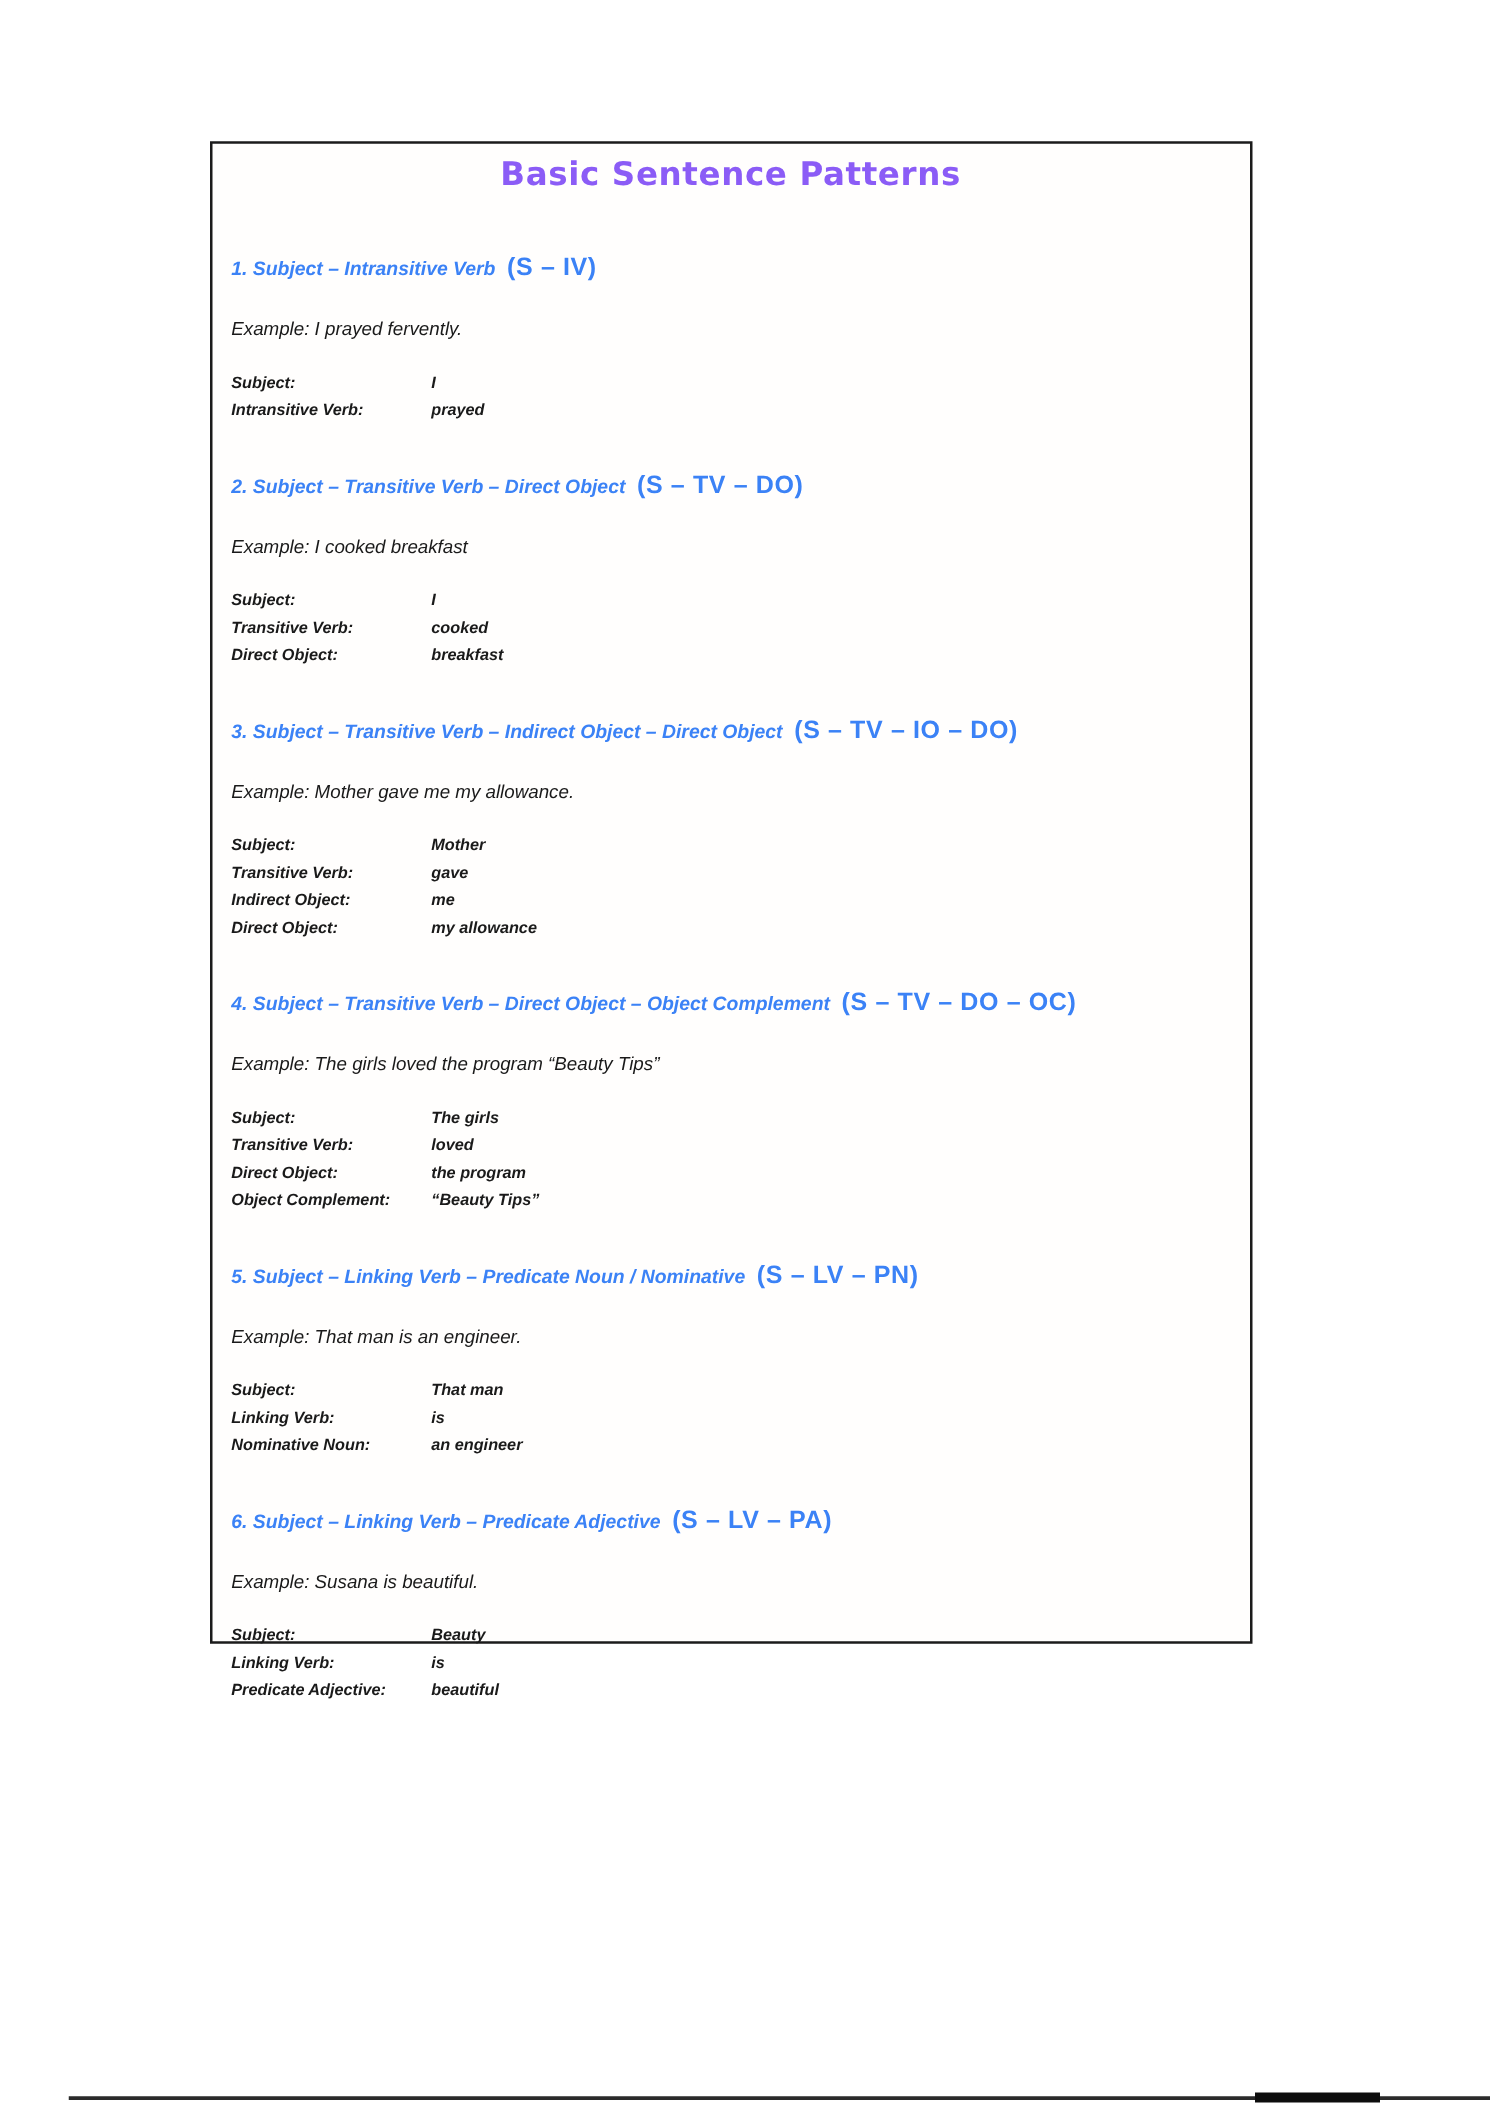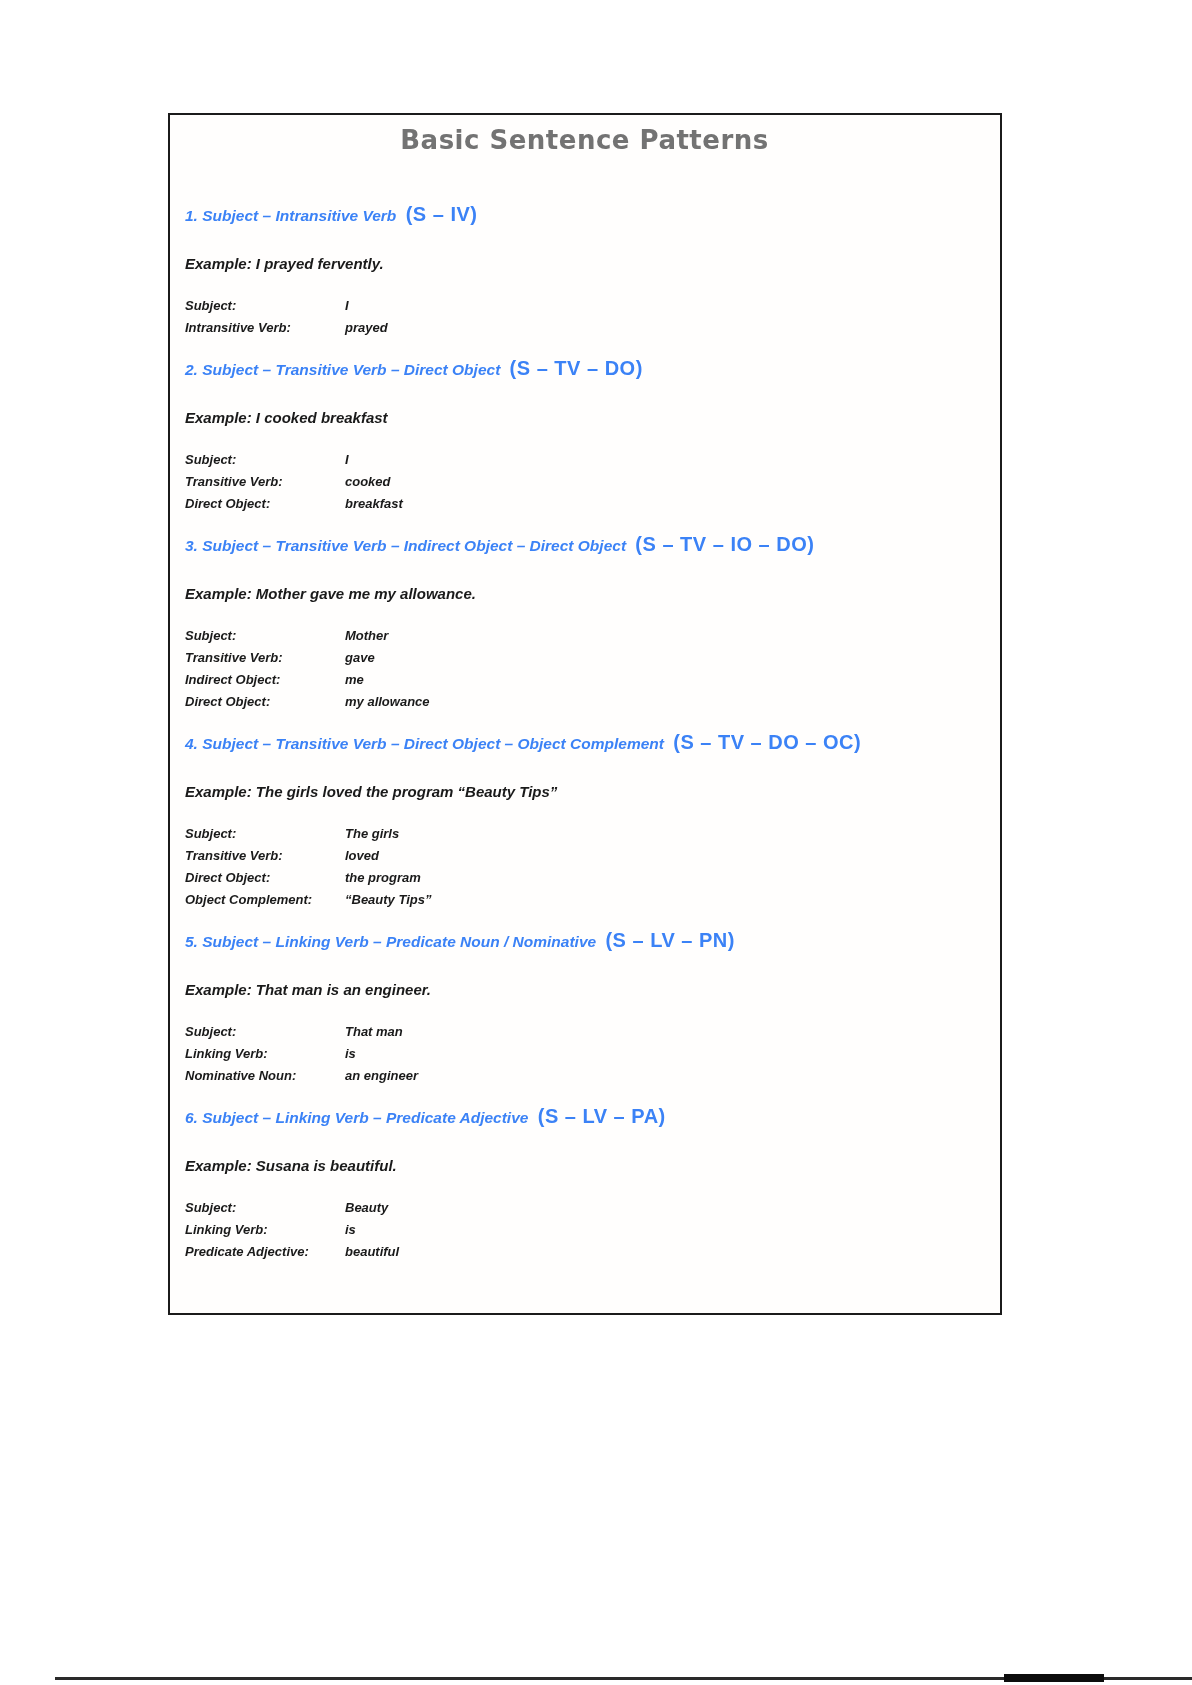--- a/index.html
+++ b/index.html
@@ -25,24 +25,24 @@
     padding: 8px 16px 0 15px;
   }
 
   .doc-title {
     margin: 2px 0 0;
     text-align: center;
     font-family: "DejaVu Sans", sans-serif;
     font-size: 26px;
     font-weight: 700;
     letter-spacing: 0.5px;
-    color: #737373;
+    color: #8b5cf6;
   }
 
-  .section { margin-top: 16px; }
+  .section { margin-top: 36px; }
   #sections .section:first-child { margin-top: 46px; }
 
   .section-heading {
     line-height: 26px;
     font-size: 15.5px;
     font-weight: 700;
     font-style: italic;
     color: #3b82f6;
     white-space: nowrap;
   }
@@ -51,21 +51,21 @@
     font-style: normal;
     font-weight: 700;
     letter-spacing: 0.5px;
     margin-left: 5px;
     white-space: nowrap;
   }
 
   .example {
     margin: 26px 0 0;
     font-size: 15px;
-    font-weight: 700;
+    font-weight: 400;
     font-style: italic;
     line-height: 18px;
   }
 
   .breakdown { margin-top: 22px; }
   .breakdown-row {
     line-height: 22px;
     font-size: 13px;
     font-weight: 700;
     font-style: italic;

